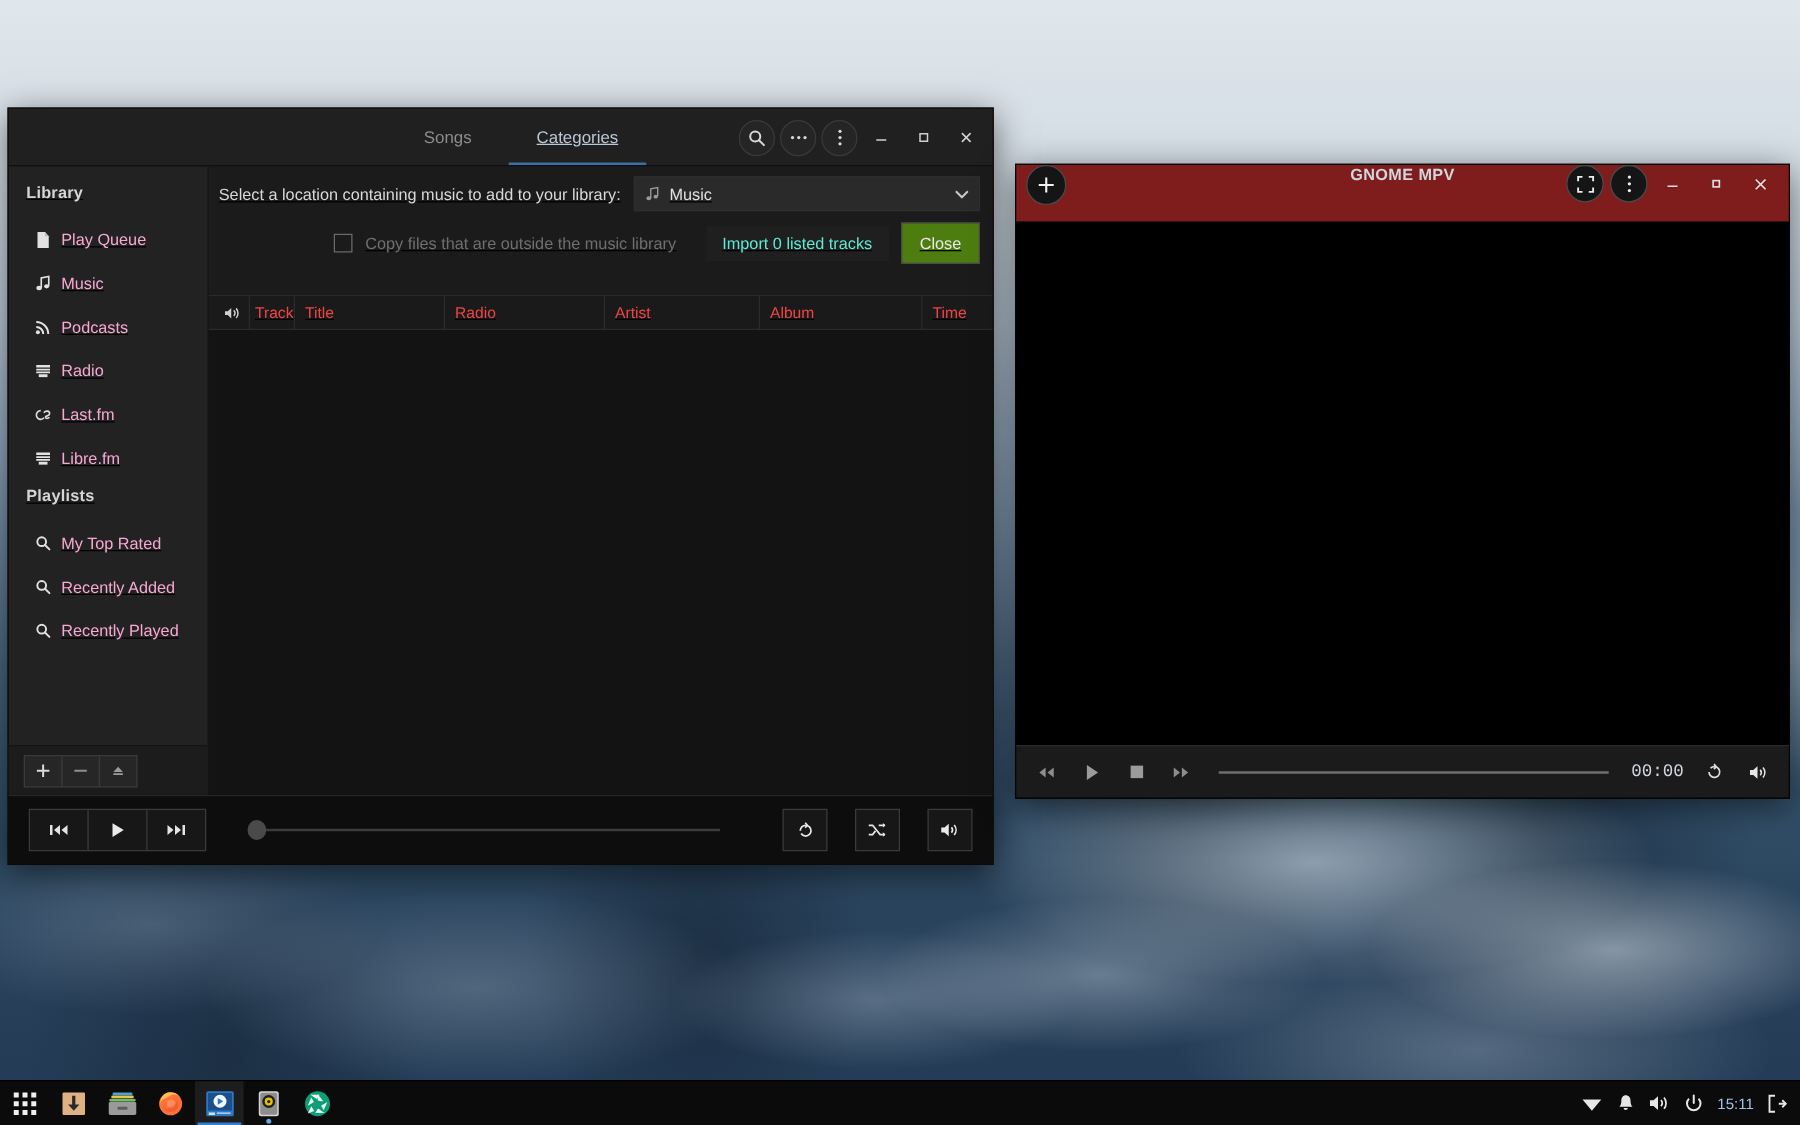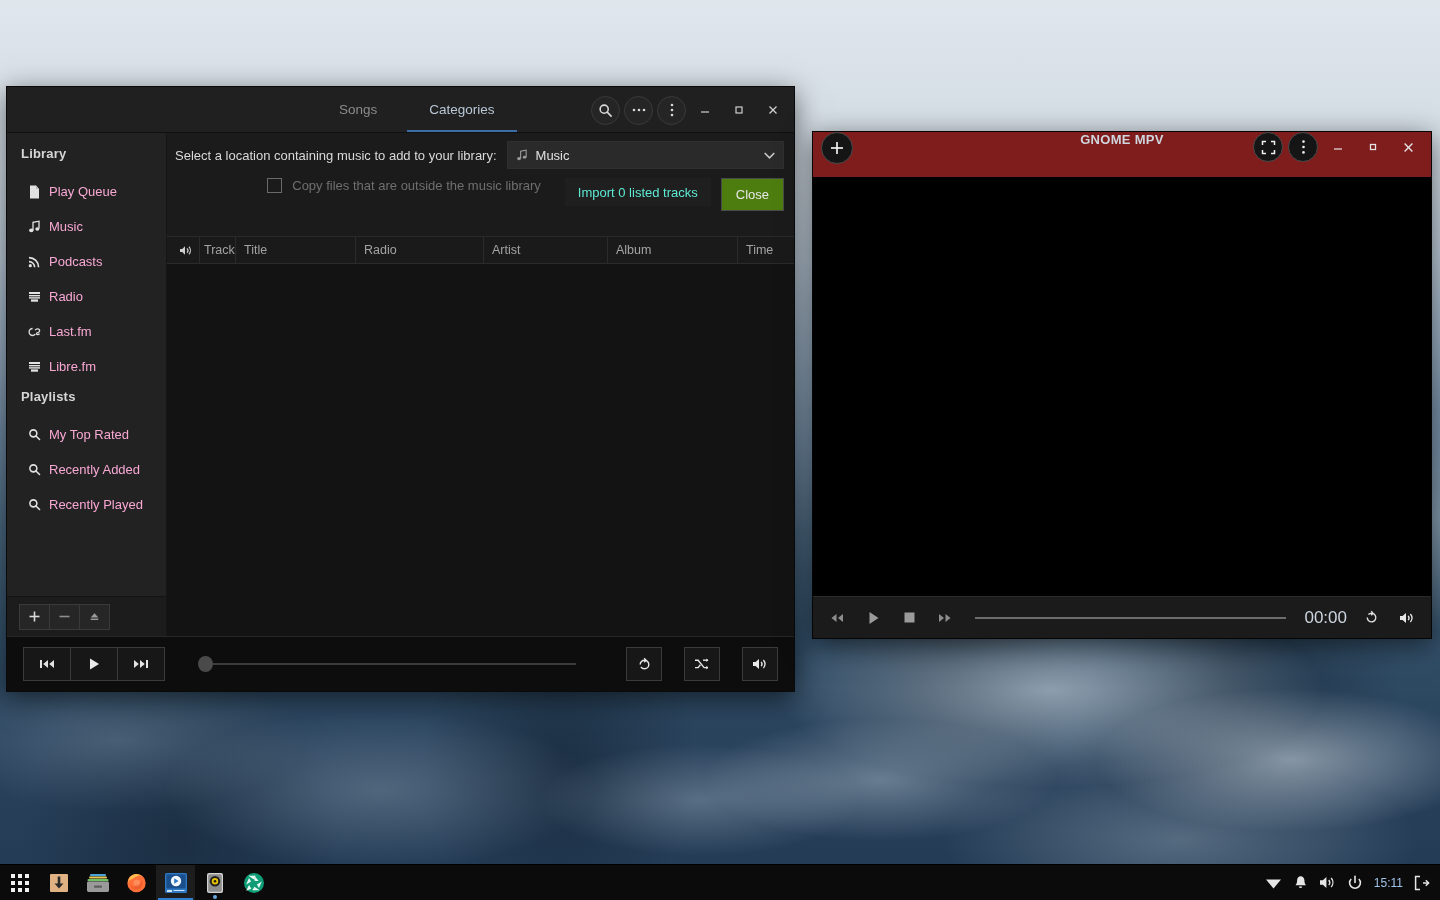--- a/index.html
+++ b/index.html
@@ -54,42 +54,42 @@
     border-bottom: 1px solid #101010;
     display: flex; align-items: flex-end; position: relative;
     flex: 0 0 46px;
   }
   .tabs { display: flex; margin-left: 306px; height: 100%; align-items: center; }
   .tab {
     color: #8b8b8b; font-size: 13.5px; padding: 0 26px;
     height: 100%; display: flex; align-items: center; position: relative;
     cursor: default;
   }
-  .tab.active { color: #b9c7d6; }
+  .tab.active { color: #b9c7d6; text-decoration: underline; }
   .tab.active::after {
     content: ""; position: absolute; left: 4px; right: 4px; bottom: 0;
     height: 2px; background: #3b6ea5;
   }
   #music-headerbar::after {
     content: ""; position: absolute; left: 0; right: 0; bottom: 0;
     height: 1px; background: #2b2b2b; z-index: -1;
   }
   .hb-right { position: absolute; right: 6px; top: 0; height: 46px; display: flex; align-items: center; gap: 4px; }
   .circ-btn {
     width: 29px; height: 29px; border-radius: 50%;
     border: 1px solid #3a3a3a; background: #252525;
     display: flex; align-items: center; justify-content: center;
     color: #cfcfcf; cursor: default;
   }
   .wc-btn {
     width: 30px; height: 30px; display: flex; align-items: center; justify-content: center;
     color: #d0d0d0; font-size: 13px; cursor: default; background: transparent;
   }
 
-  #music-body { flex: 1; display: flex; min-height: 0; }
+  #music-body { flex: 1; display: flex; min-height: 0; text-decoration: underline; }
 
   
   #music-sidebar {
     width: 160px; background: #222222; border-right: 1px solid #161616;
     display: flex; flex-direction: column;
   }
   .side-scroll { flex: 1; padding-top: 10px; overflow: hidden; }
   .side-header {
     color: #d6d6d6; font-size: 13px; font-weight: bold;
     padding: 3px 0 6px 14px; letter-spacing: .2px;
@@ -113,37 +113,37 @@
   #music-main { flex: 1; display: flex; flex-direction: column; background: #141414; min-width: 0; }
   #import-bar { background: #1b1b1b; padding: 8px 10px 25px 8px; border-bottom: 1px solid #2a2a2a; }
   .import-row1 { display: flex; align-items: center; gap: 10px; }
   .import-label { color: #d9d9d9; font-size: 13px; white-space: nowrap; }
   .location-combo {
     flex: 1; height: 28px; background: #2a2a2a; border: 1px solid #2f2f2f;
     display: flex; align-items: center; padding: 0 8px; gap: 8px;
     color: #e0e0e0; font-size: 13px; cursor: default;
   }
   .location-combo .caret { margin-left: auto; color: #c9c9c9; font-size: 10px; }
-  .import-row2 { display: flex; align-items: flex-start; justify-content: flex-end; gap: 10px; margin-top: 9px; }
+  .import-row2 { display: flex; align-items: center; justify-content: flex-end; gap: 10px; margin-top: 9px; }
   .chk { width: 15px; height: 15px; border: 1px solid #6a6a6a; background: #1b1b1b; }
   .chk-label { color: #6f6f6f; font-size: 13px; margin-right: 14px; }
   .btn-dim {
     height: 28px; padding: 0 12px; background: #1f1f1f; border: 1px solid #1f1f1f;
     color: #5eead4; font-size: 13px; display: flex; align-items: center; cursor: default;
   }
   .btn-solid {
     height: 33px; padding: 0 14px; background: #4d7c0f; border: 1px solid #4a4a4a;
     color: #e8e8e8; font-size: 13px; display: flex; align-items: center; cursor: default;
   }
 
   
   #track-header {
     display: flex; align-items: center; height: 27px;
     background: #1a1a1a; border-bottom: 1px solid #2b2b2b;
-    color: #a3a3a3; font-size: 12.5px;
+    color: #ef4444; font-size: 12.5px;
   }
   #track-header .col {
     height: 27px; display: flex; align-items: center; padding-left: 8px;
     border-right: 1px solid #2b2b2b; cursor: default;
   }
   #track-list { flex: 1; background: #131313; }
 
   
   #player-bar {
     height: 55px; background: #0d0d0d; border-top: 1px solid #262626;
@@ -185,21 +185,21 @@
     pointer-events: none;
   }
   #mpv-video { flex: 1; background: #000; }
   #mpv-controls {
     height: 42px; background: #1b1b1b; border-top: 1px solid #2a2a2a;
     display: flex; align-items: center; padding: 0 12px; gap: 12px;
     flex: 0 0 42px;
   }
   .mpv-ctl { width: 24px; display: flex; align-items: center; justify-content: center; color: #8d8d8d; cursor: default; }
   #mpv-seek { flex: 1; height: 2px; background: #6d6d6d; margin: 0 6px; cursor: default; }
-  #mpv-time { color: #cdd6e0; font-size: 17px; font-family: Liberation Sans, sans-serif; }
+  #mpv-time { color: #cdd6e0; font-size: 14px; font-family: Liberation Mono, monospace; }
 
   
   #taskbar {
     position: absolute; left: 0; bottom: 0; width: 1440px; height: 36px;
     background: #0b0b0b; display: flex; align-items: center;
     border-top: 1px solid #000;
   }
   .tb-left { display: flex; align-items: center; height: 36px; }
   .tb-item {
     width: 39px; height: 36px; display: flex; align-items: center; justify-content: center;

